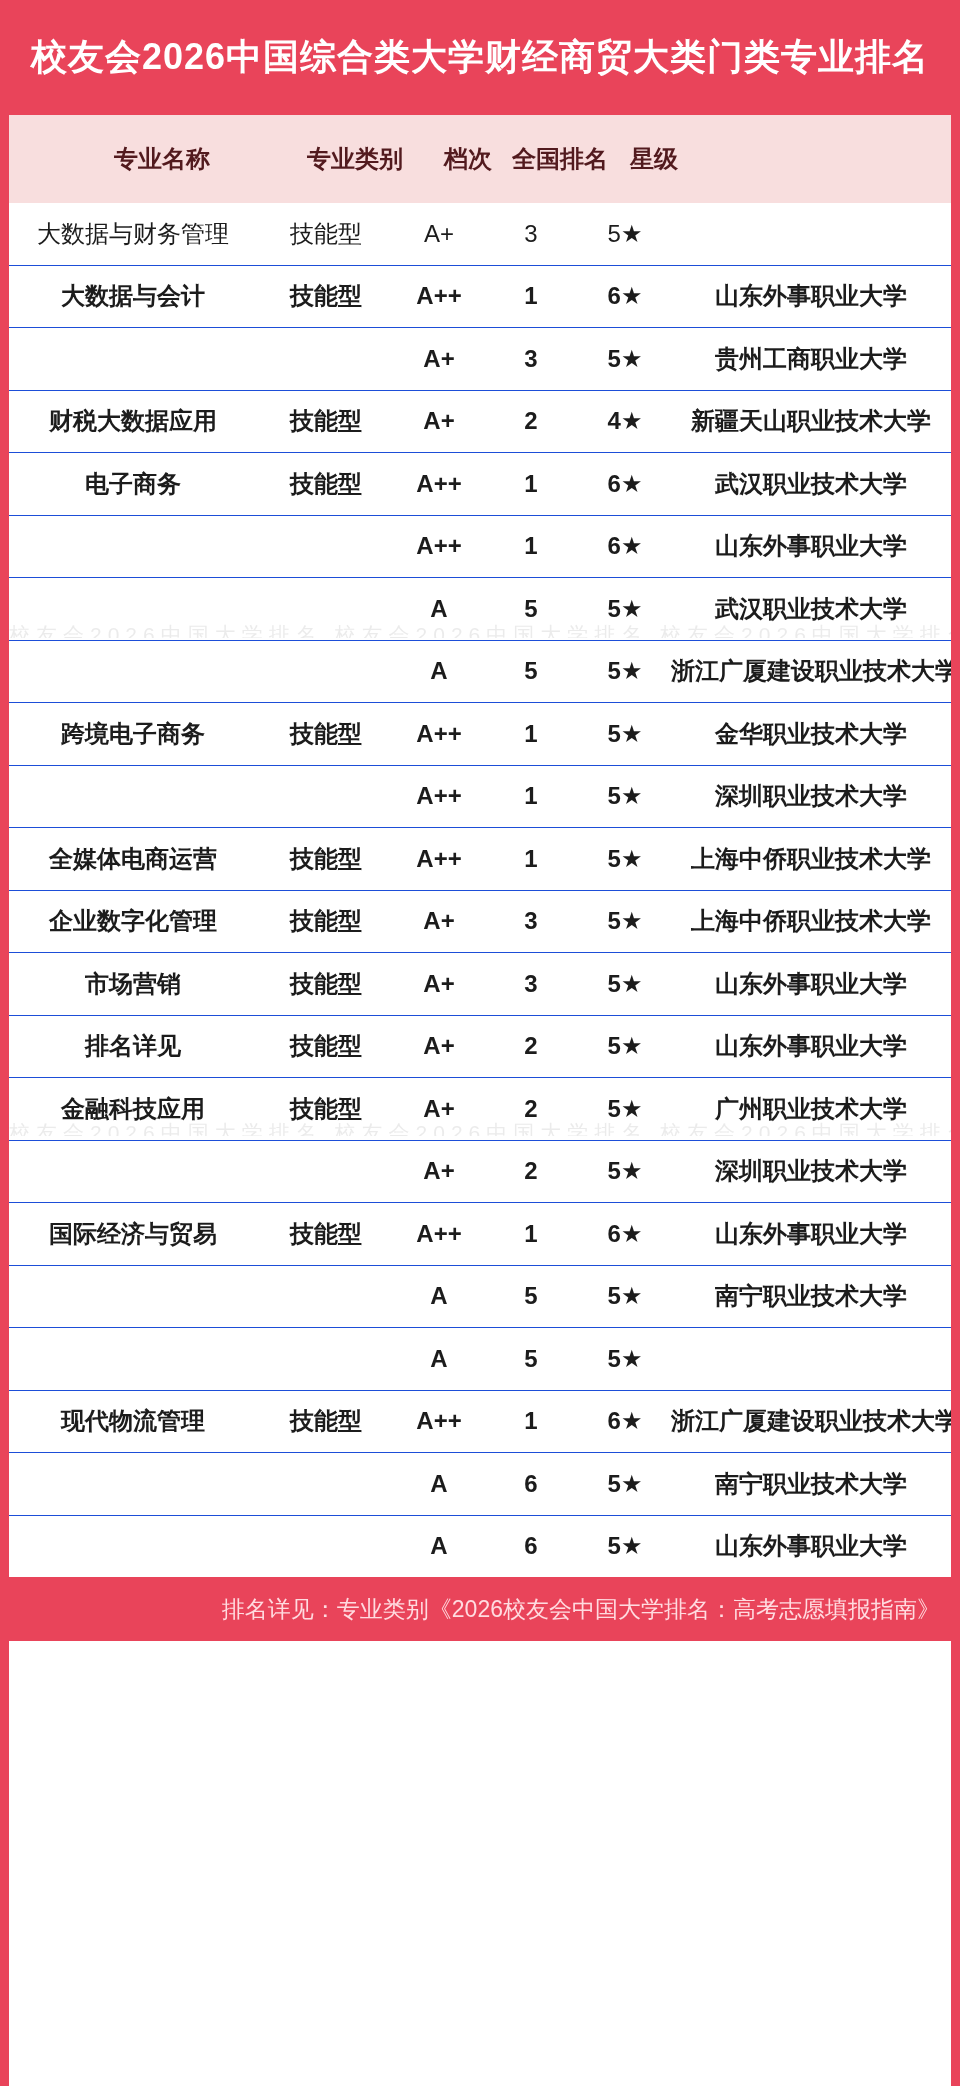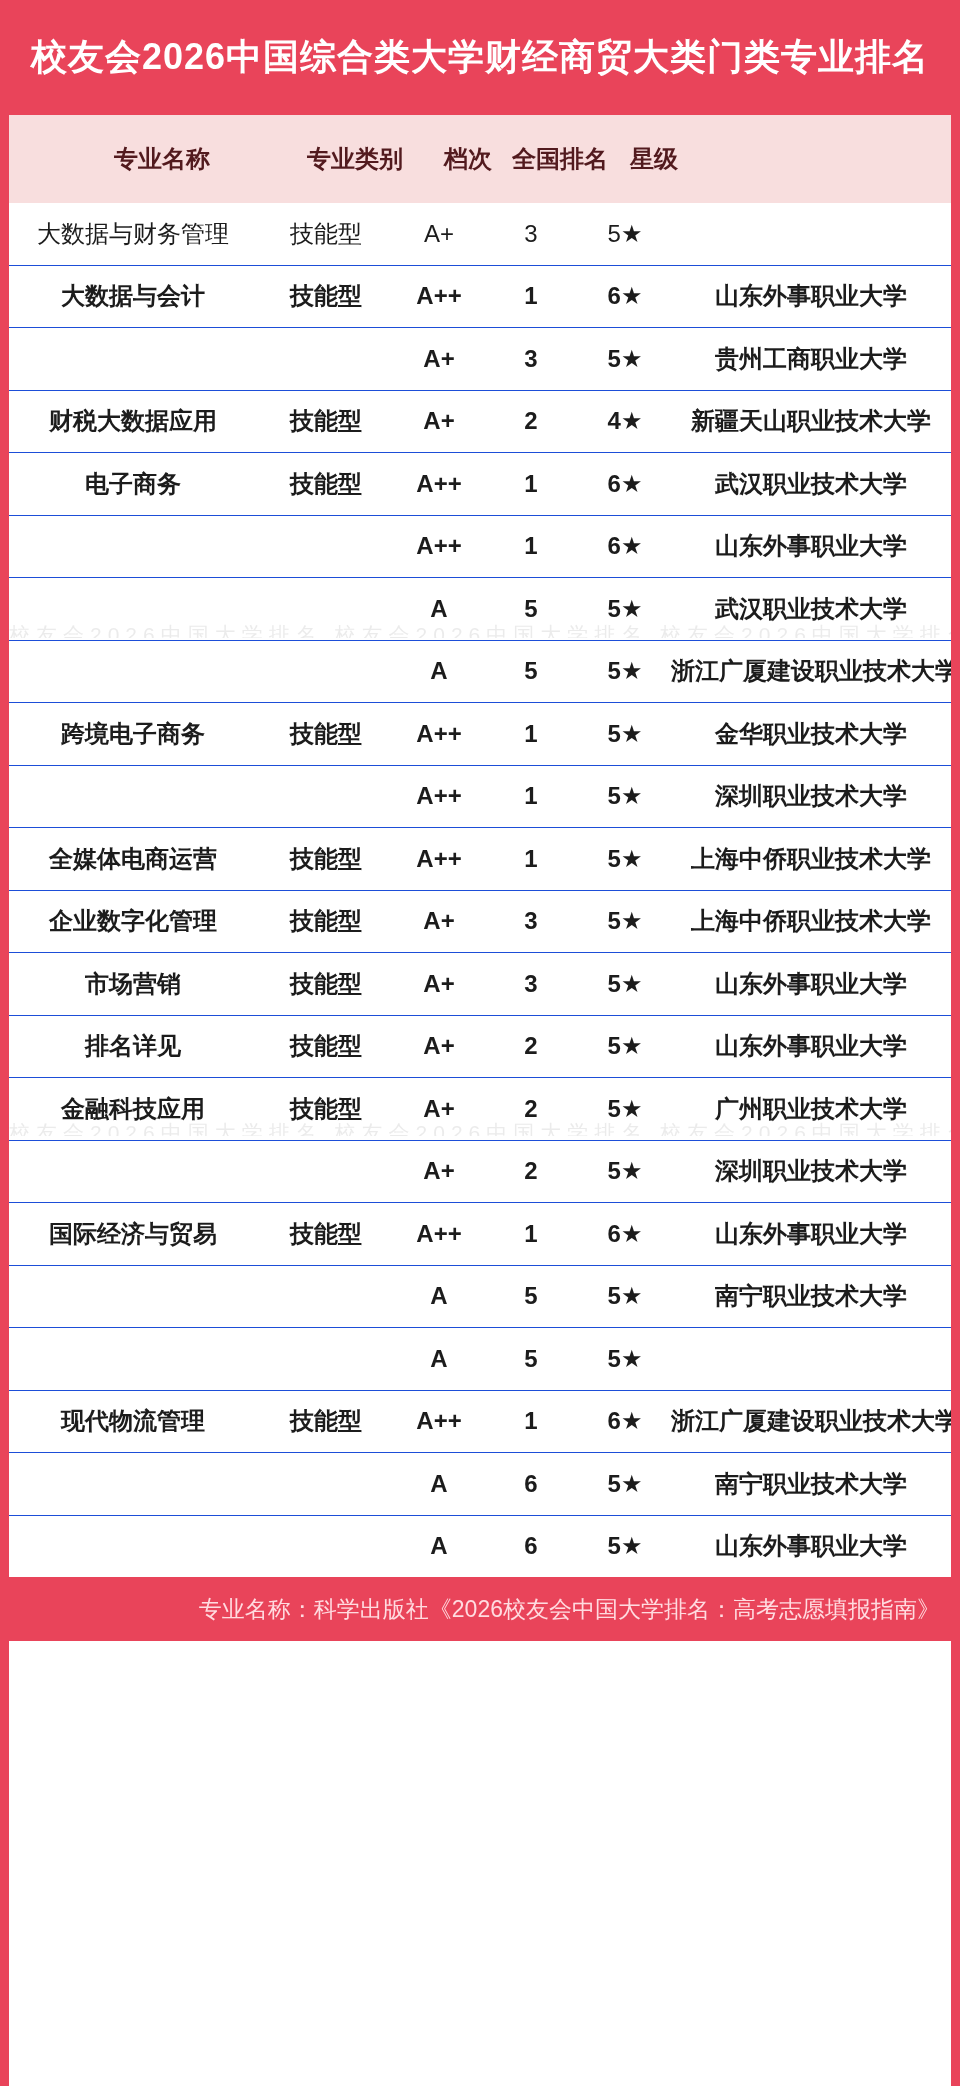--- a/index.html
+++ b/index.html
@@ -276,15 +276,15 @@
           <div class="cell">5★</div>
           <div class="cell">山东外事职业大学</div>
         </div>
       </div>
   </div>
 
   <div class="wm wm-1">校友会2026中国大学排名  校友会2026中国大学排名  校友会2026中国大学排名  校友会2026中国大学排名  校友会2026中国大学排名  校友会2026中国大学排名  校友会2026中国大学排名  校友会2026中国大学排名  </div>
   <div class="wm wm-2">校友会2026中国大学排名  校友会2026中国大学排名  校友会2026中国大学排名  校友会2026中国大学排名  校友会2026中国大学排名  校友会2026中国大学排名  校友会2026中国大学排名  校友会2026中国大学排名  </div>
   <div class="wm wm-3">校友会2026中国大学排名  校友会2026中国大学排名  校友会2026中国大学排名  校友会2026中国大学排名  校友会2026中国大学排名  校友会2026中国大学排名  校友会2026中国大学排名  校友会2026中国大学排名  </div>
 
-  <div class="footer">专业名称：科学出版社《2026校友会中国大学排名：高考志愿填报指南》</div>
+  <div class="footer">排名详见：专业类别《2026校友会中国大学排名：高考志愿填报指南》</div>
 
 </div>
 
 </body></html>

